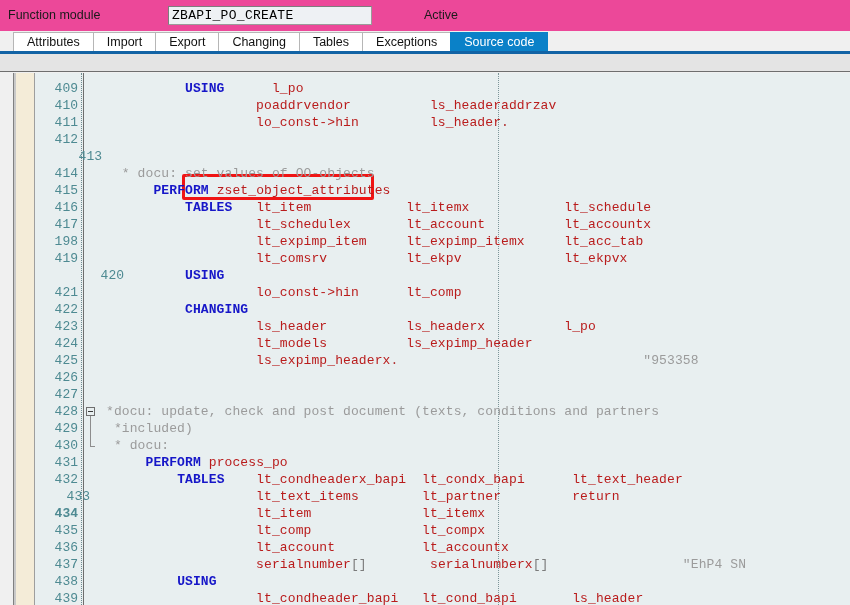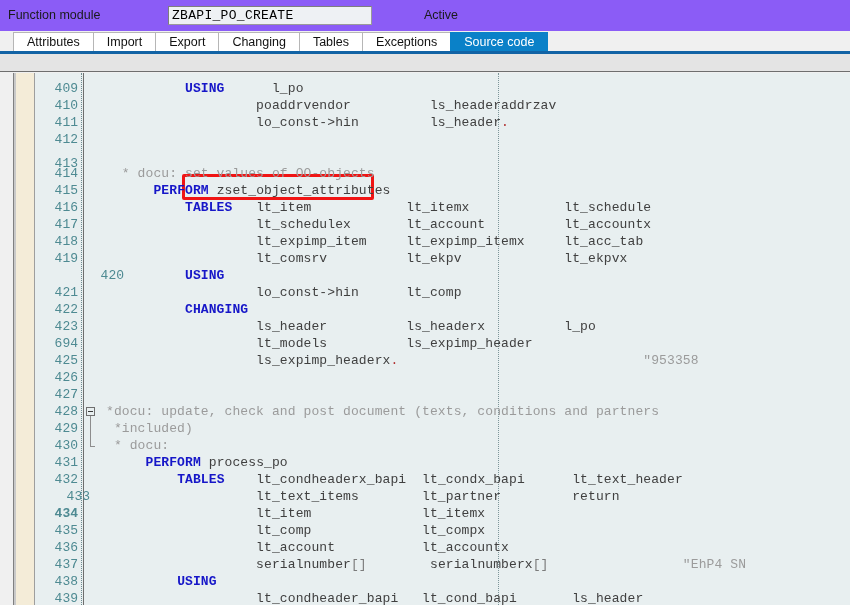--- a/index.html
+++ b/index.html
@@ -14,21 +14,21 @@
     font-family: "Liberation Sans", sans-serif;
     font-size: 12px;
     color: #000;
   }
 
   
   #header-bar {
     position: absolute;
     left: 0; top: 0;
     width: 850px; height: 31px;
-    background: #8b5cf6;
+    background: #ec4899;
     display: flex;
     align-items: center;
   }
   #fm-label {
     position: absolute;
     left: 8px; top: 8px;
     font-size: 12.5px;
     color: #1a1a1a;
     white-space: nowrap;
   }
@@ -177,21 +177,21 @@
     height: 17px;
     line-height: 17px;
     white-space: pre;
     font-family: "Liberation Mono", monospace;
     font-size: 13px;
     color: #1b1b1b;
     letter-spacing: 0.1px;
   }
   .kw   { color: #1616c8; font-weight: bold; }
   .cmt  { color: #9b9b9b; }
-  .plain{ color: #404040; text-align: right; }
+  .plain{ color: #b91c1c; text-align: right; }
   .punct{ color: #b03030; }
   .brk  { color: #7b7b7b; }
 
   
   .fold-box {
     position: absolute;
     left: 72px;
     width: 9px; height: 9px;
     border: 1px solid #6e6e6e;
     background: #e8eff0;
@@ -261,43 +261,43 @@
   <div id="vert-guide"></div>
   <div id="highlight-box"></div>
 <div class="ln" style="top: 7px;">409</div>
     <div class="ctext" style="top: 7px;"><span class="plain">          </span><span class="kw">USING</span><span class="plain">      l_po</span></div>
     <div class="ln" style="top: 24px;">410</div>
     <div class="ctext" style="top: 24px;"><span class="plain">                   poaddrvendor          ls_headeraddrzav</span></div>
     <div class="ln" style="top: 41px;">411</div>
     <div class="ctext" style="top: 41px;"><span class="plain">                   lo_const-&gt;hin         ls_header</span><span class="punct">.</span></div>
     <div class="ln" style="top: 58px;">412</div>
     <div class="ctext" style="top: 58px;"><span class="plain"></span></div>
-    <div class="ln" style="top: 82px;">413</div>
+    <div class="ln" style="top: 75px; padding-left: 24px;">413</div>
     <div class="ctext" style="top: 75px;"><span class="plain"></span></div>
     <div class="ln" style="top: 92px;">414</div>
     <div class="ctext" style="top: 92px;"><span class="cmt">  * docu: set values of OO-objects</span></div>
     <div class="ln" style="top: 109px;">415</div>
     <div class="ctext" style="top: 109px;"><span class="plain">      </span><span class="kw">PERFORM</span><span class="plain"> zset_object_attributes</span></div>
     <div class="ln" style="top: 126px;">416</div>
     <div class="ctext" style="top: 126px;"><span class="plain">          </span><span class="kw">TABLES</span><span class="plain">   lt_item            lt_itemx            lt_schedule</span></div>
     <div class="ln" style="top: 143px;">417</div>
     <div class="ctext" style="top: 143px;"><span class="plain">                   lt_schedulex       lt_account          lt_accountx</span></div>
-    <div class="ln" style="top: 160px;">418</div>
+    <div class="ln" style="top: 160px;">198</div>
     <div class="ctext" style="top: 160px;"><span class="plain">                   lt_expimp_item     lt_expimp_itemx     lt_acc_tab</span></div>
     <div class="ln" style="top: 177px;">419</div>
     <div class="ctext" style="top: 177px;"><span class="plain">                   lt_comsrv          lt_ekpv             lt_ekpvx</span></div>
     <div class="ln" style="top: 194px; padding-left: 46px;">420</div>
     <div class="ctext" style="top: 194px;"><span class="plain">          </span><span class="kw">USING</span></div>
     <div class="ln" style="top: 211px;">421</div>
     <div class="ctext" style="top: 211px;"><span class="plain">                   lo_const-&gt;hin      lt_comp</span></div>
     <div class="ln" style="top: 228px;">422</div>
     <div class="ctext" style="top: 228px;"><span class="plain">          </span><span class="kw">CHANGING</span></div>
     <div class="ln" style="top: 245px;">423</div>
     <div class="ctext" style="top: 245px;"><span class="plain">                   ls_header          ls_headerx          l_po</span></div>
-    <div class="ln" style="top: 262px;">694</div>
+    <div class="ln" style="top: 262px;">424</div>
     <div class="ctext" style="top: 262px;"><span class="plain">                   lt_models          ls_expimp_header</span></div>
     <div class="ln" style="top: 279px;">425</div>
     <div class="ctext" style="top: 279px;"><span class="plain">                   ls_expimp_headerx</span><span class="punct">.</span><span class="cmt">                               "953358</span></div>
     <div class="ln" style="top: 296px;">426</div>
     <div class="ctext" style="top: 296px;"><span class="plain"></span></div>
     <div class="ln" style="top: 313px;">427</div>
     <div class="ctext" style="top: 313px;"><span class="plain"></span></div>
     <div class="ln" style="top: 330px;">428</div>
     <div class="ctext" style="top: 330px;"><span class="cmt">*docu: update, check and post document (texts, conditions and partners</span></div>
     <div class="ln" style="top: 347px;">429</div>

